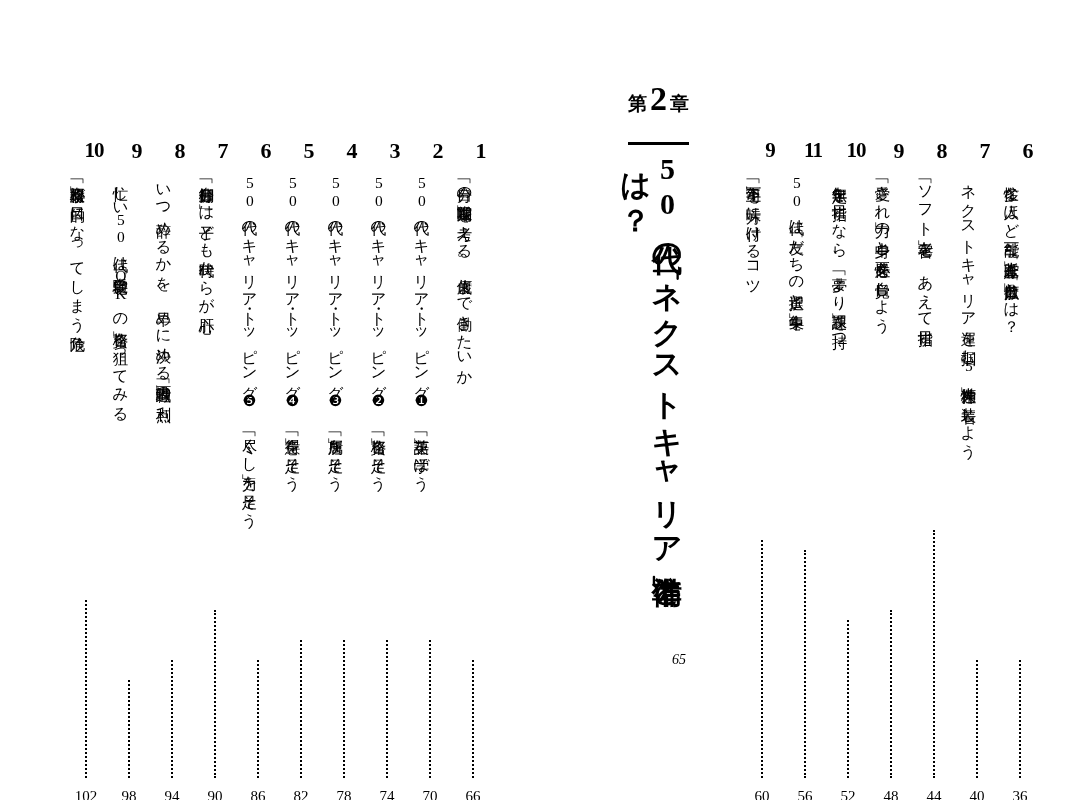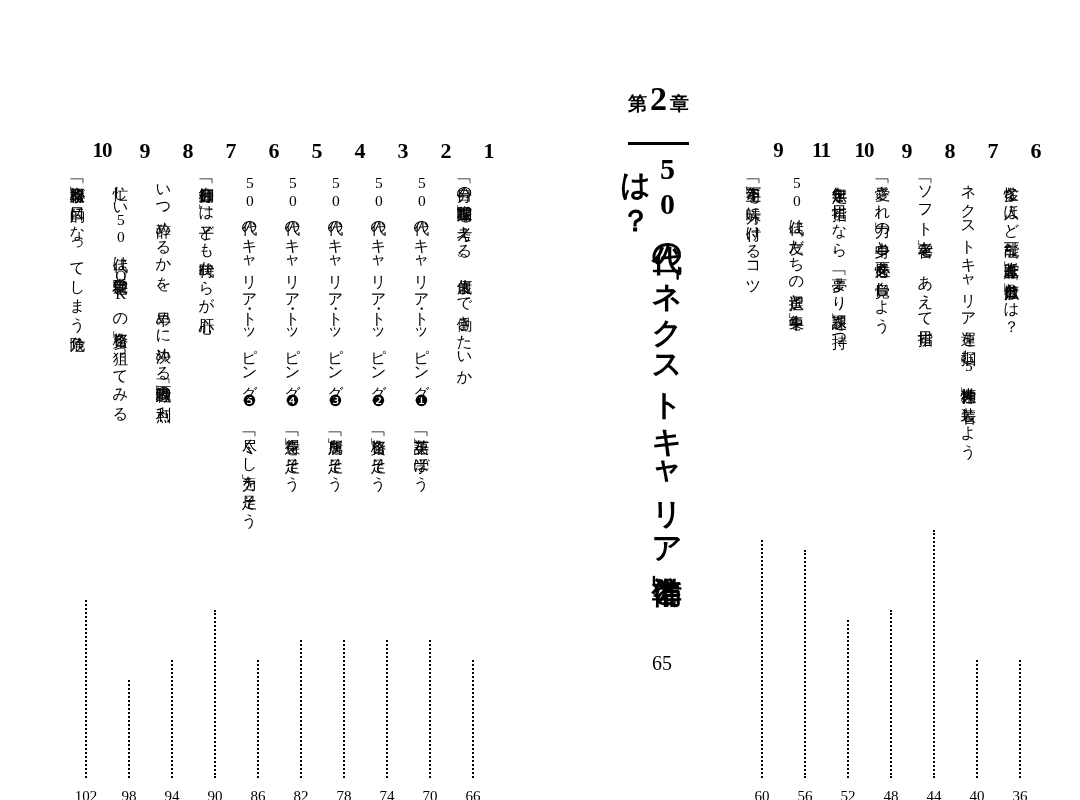--- a/index.html
+++ b/index.html
@@ -68,36 +68,37 @@
     left: 0px;
     height: 470px;
     font-size: 30px;
     font-weight: 700;
     letter-spacing: 2px;
     line-height: 1.05;
   }
   .chapter-page {
     position: absolute;
     top: 570px;
-    left: 32px;
-    font-size: 20px;
-    font-family: "Liberation Serif", serif;
+    left: 52px;
+    font-size: 14px;
+    font-family: "Liberation Serif", serif;
+    font-style: italic;
   }
 
   
   .entry {
     position: absolute;
     top: 140px;
     width: 40px;
     height: 540px;
   }
   .entry .num {
     position: absolute;
     top: 0;
-    left: 16px;
+    left: 8px;
     width: 40px;
     text-align: center;
     font-size: 22px;
     font-weight: 700;
     font-family: "Liberation Serif", serif;
     line-height: 1;
   }
   .entry .num.two-digit {
     font-size: 21px;
     letter-spacing: -1px;

